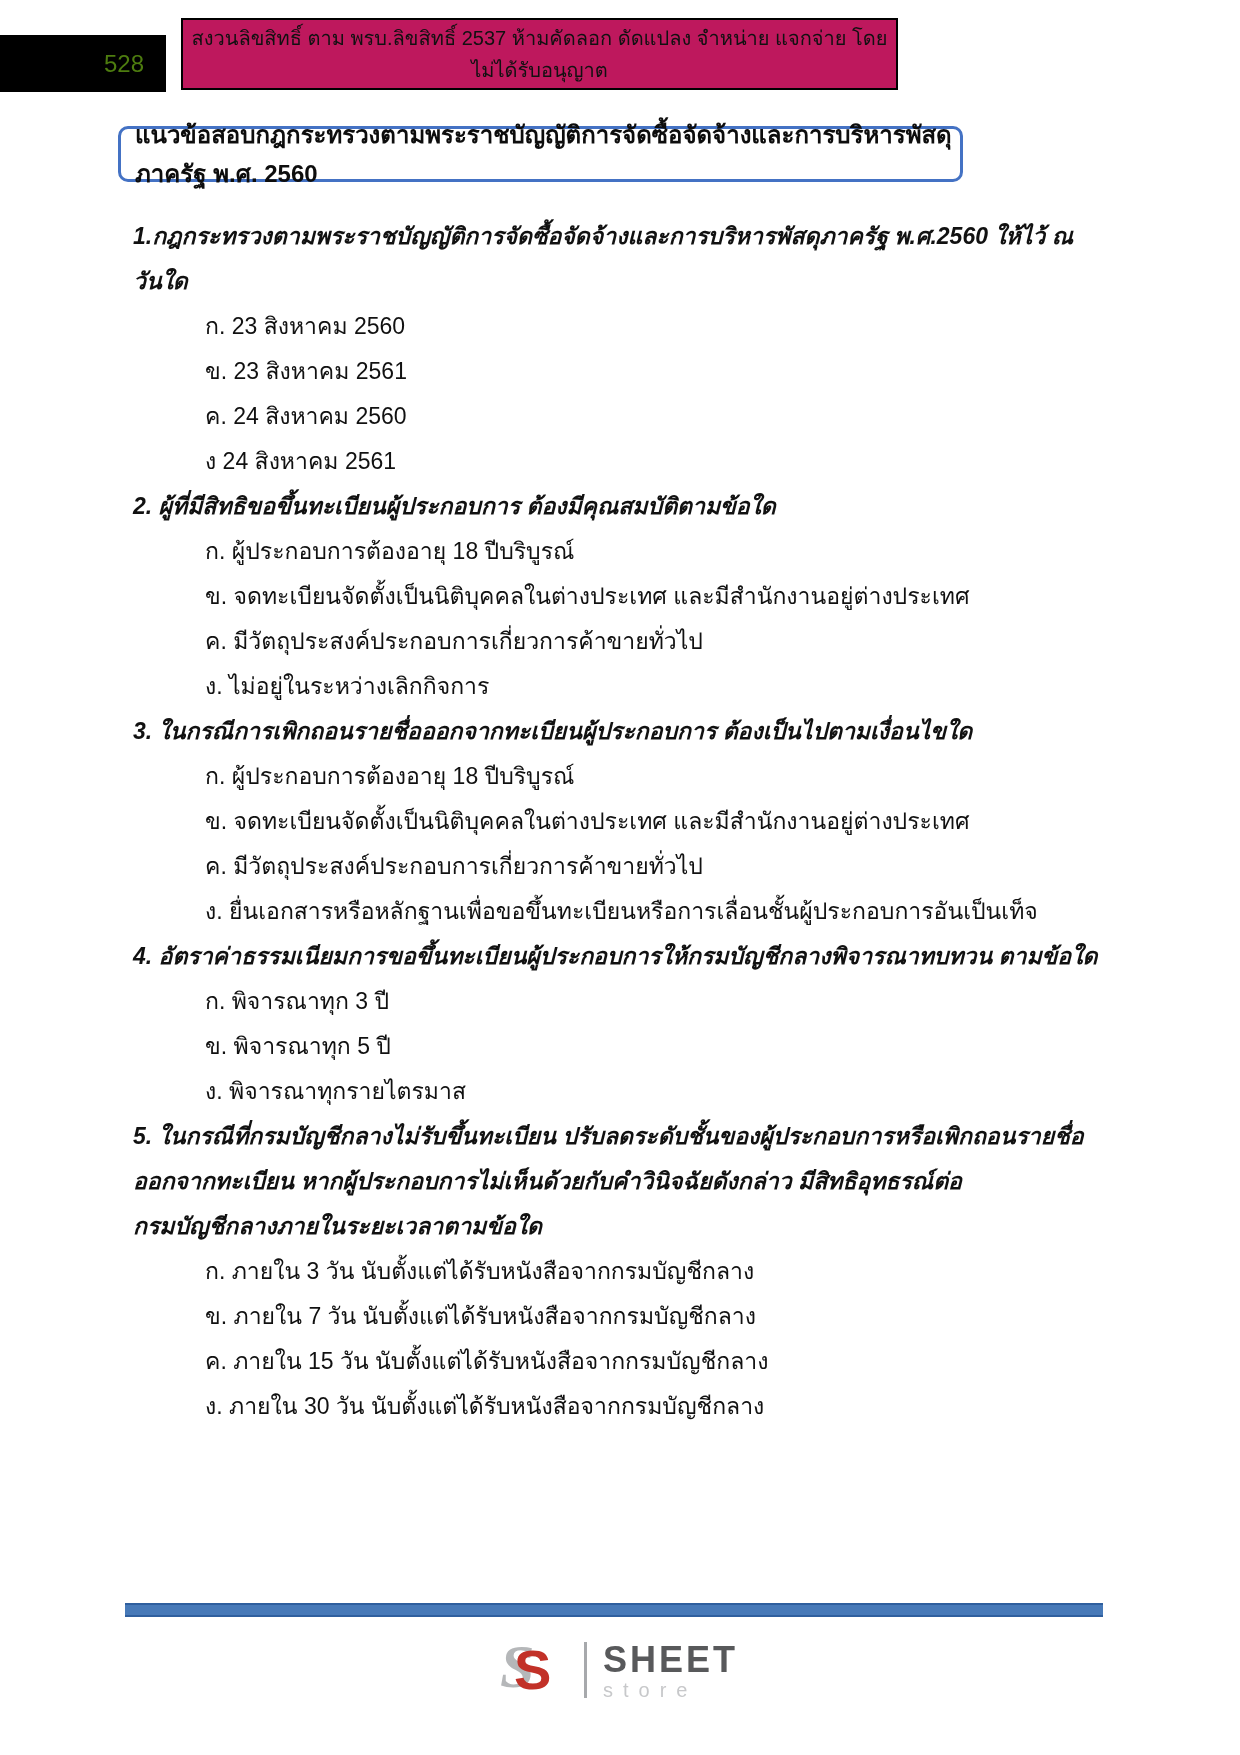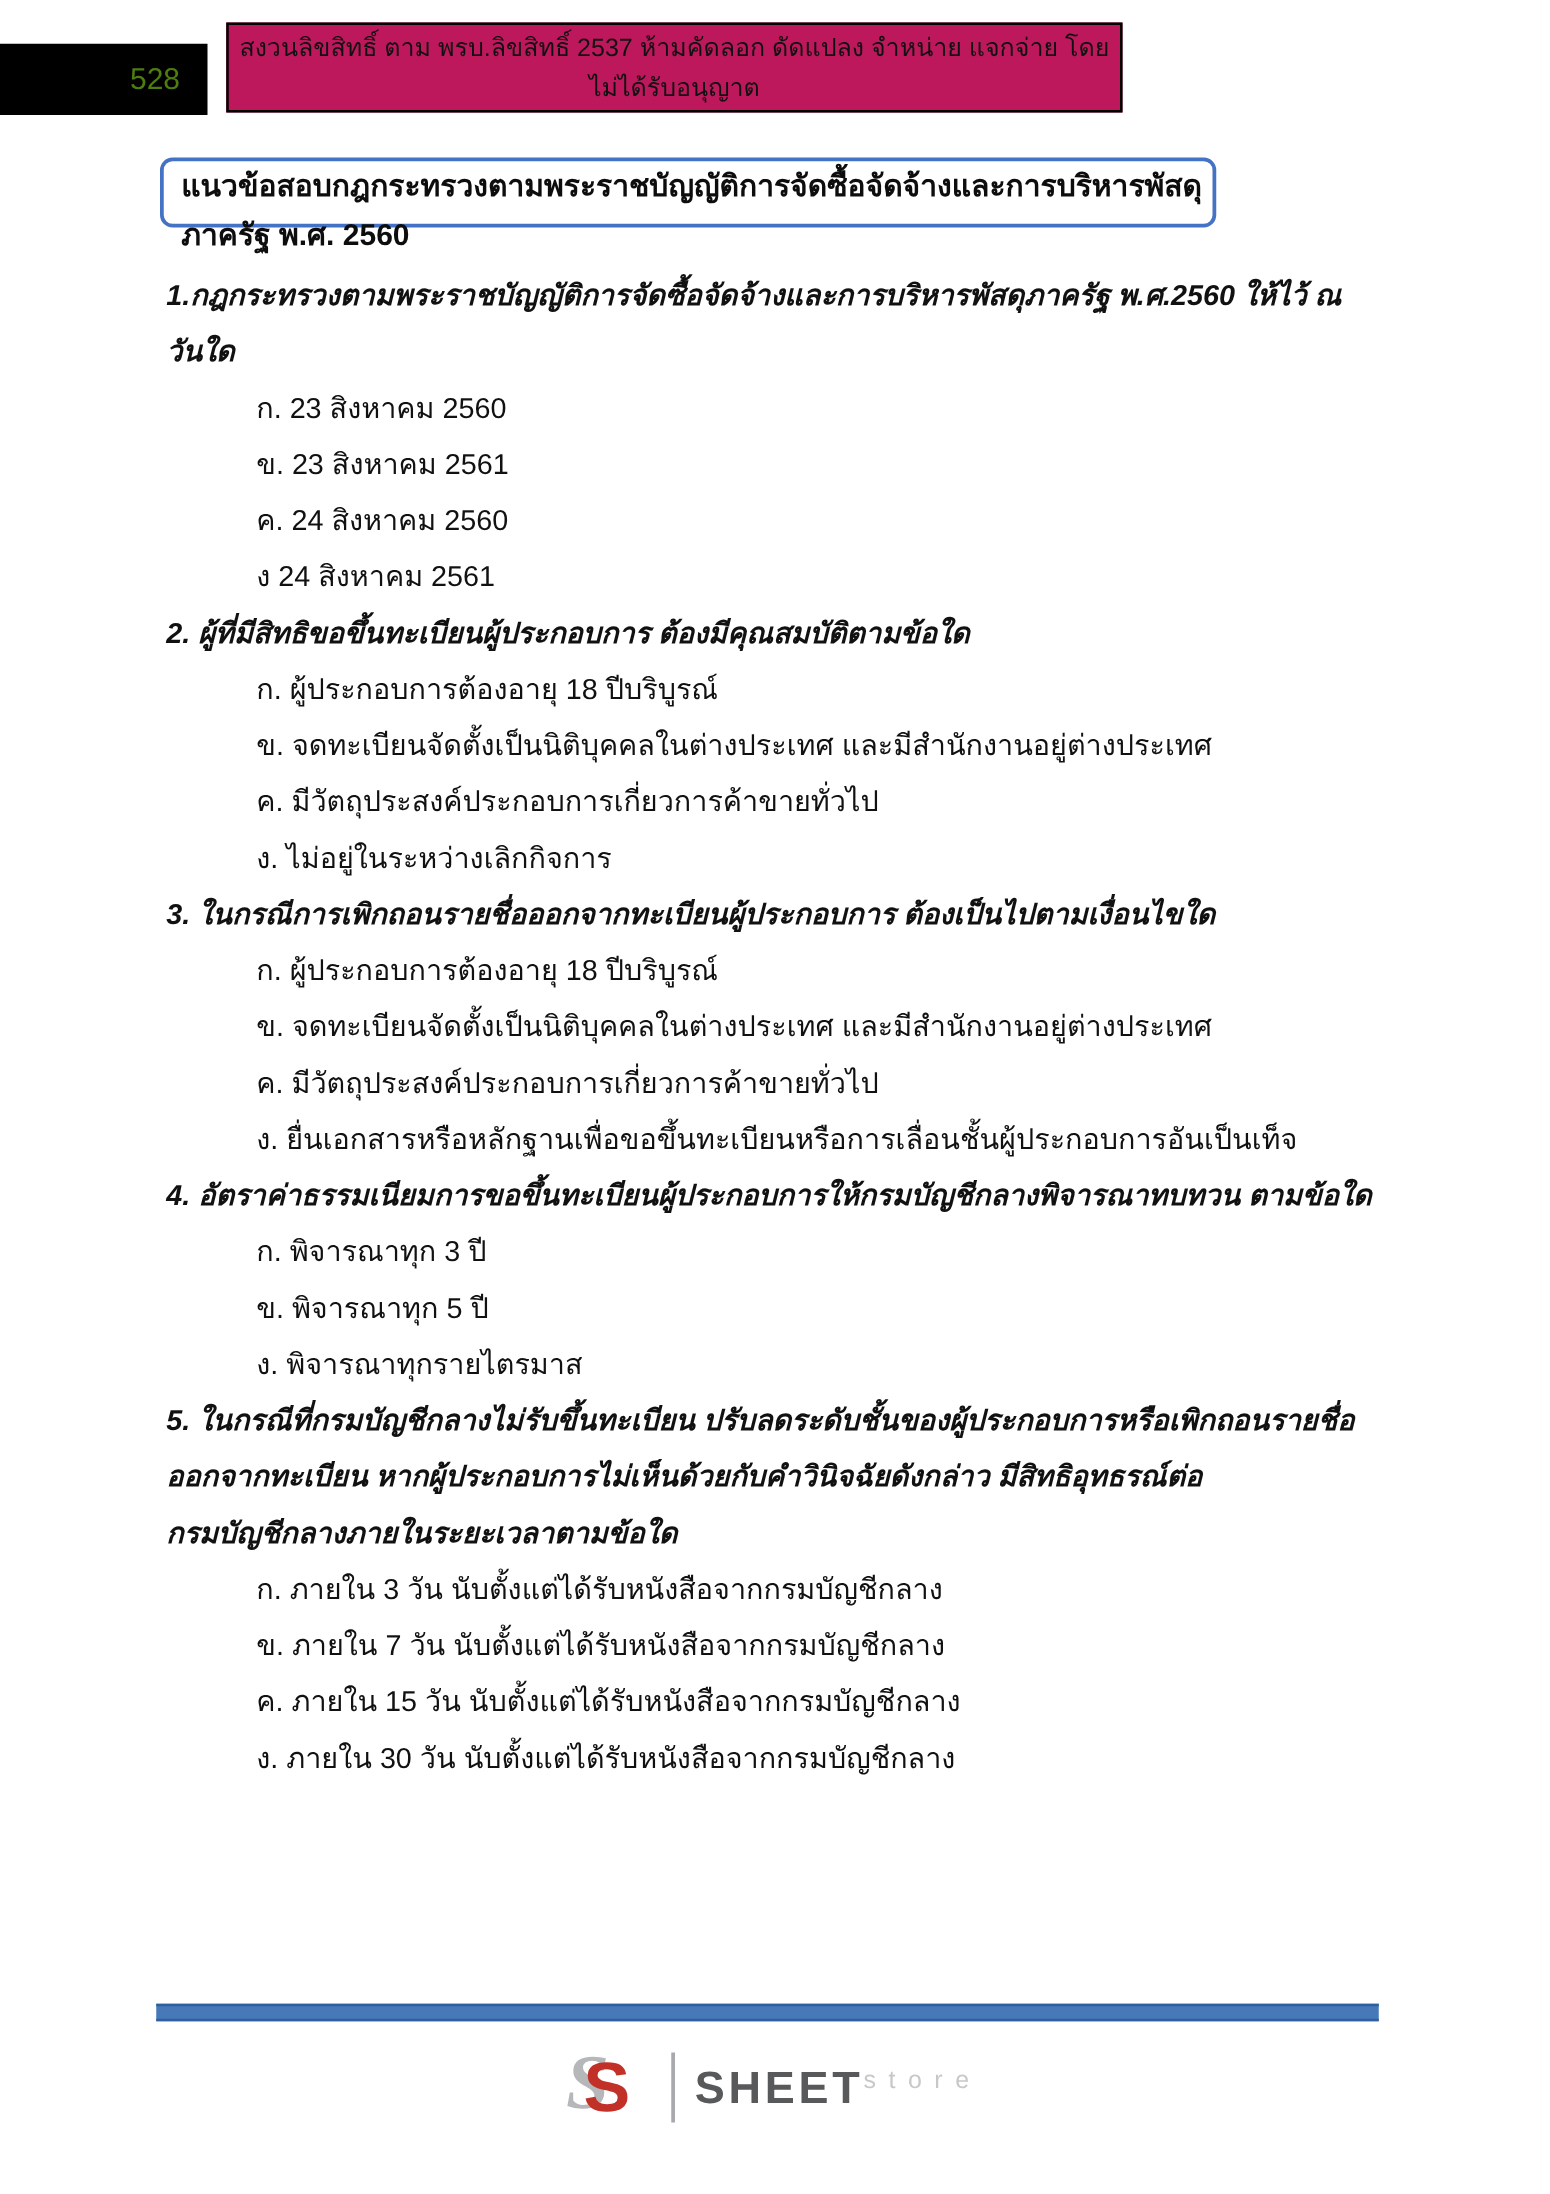--- a/index.html
+++ b/index.html
@@ -31,26 +31,26 @@
     border:2px solid #000;
     background:#be185d;
     display:flex; align-items:center; justify-content:center;
     font-size:20px;
     color:#111;
     text-align:center;
   }
 
   
   .title-box {
-    position:absolute; left:128px; top:126px;
+    position:absolute; left:118px; top:126px;
     width:845px; height:56px;
     border:3px solid var(--title-border,#4472c4);
     border-radius:10px;
     background:#fff;
-    display:flex; align-items:flex-start;
+    display:flex; align-items:center;
     padding-left:14px;
     font-size:24px; font-weight:bold;
     color:#0d0d0d;
   }
 
   
   .content {
     position:absolute; left:133px; top:214px;
     width:980px;
     font-size:23px;
@@ -85,21 +85,21 @@
     color:var(--logo-gray,#b5b7b9);
   }
   .logo-mark .s-front {
     position:absolute; left:12px; top:2px;
     font-family:"Liberation Sans", sans-serif;
     font-weight:bold;
     font-size:56px; line-height:62px;
     color:var(--logo-red,#c23128);
   }
   .logo-divider { width:3px; height:56px; background:#a7a9ac; }
-  .logo-text { display:flex; justify-content:flex-end; }
+  .logo-text { display:flex; flex-direction:column; justify-content:flex-end; }
   .logo-sheet {
     font-weight:bold; font-size:36px; line-height:36px;
     letter-spacing:3px; color:var(--logo-text-color,#58595b);
   }
   .logo-store {
     font-size:20px; line-height:18px; margin-top:3px;
     letter-spacing:10px; color:#c7c8ca;
   }
 </style>
 </head>

